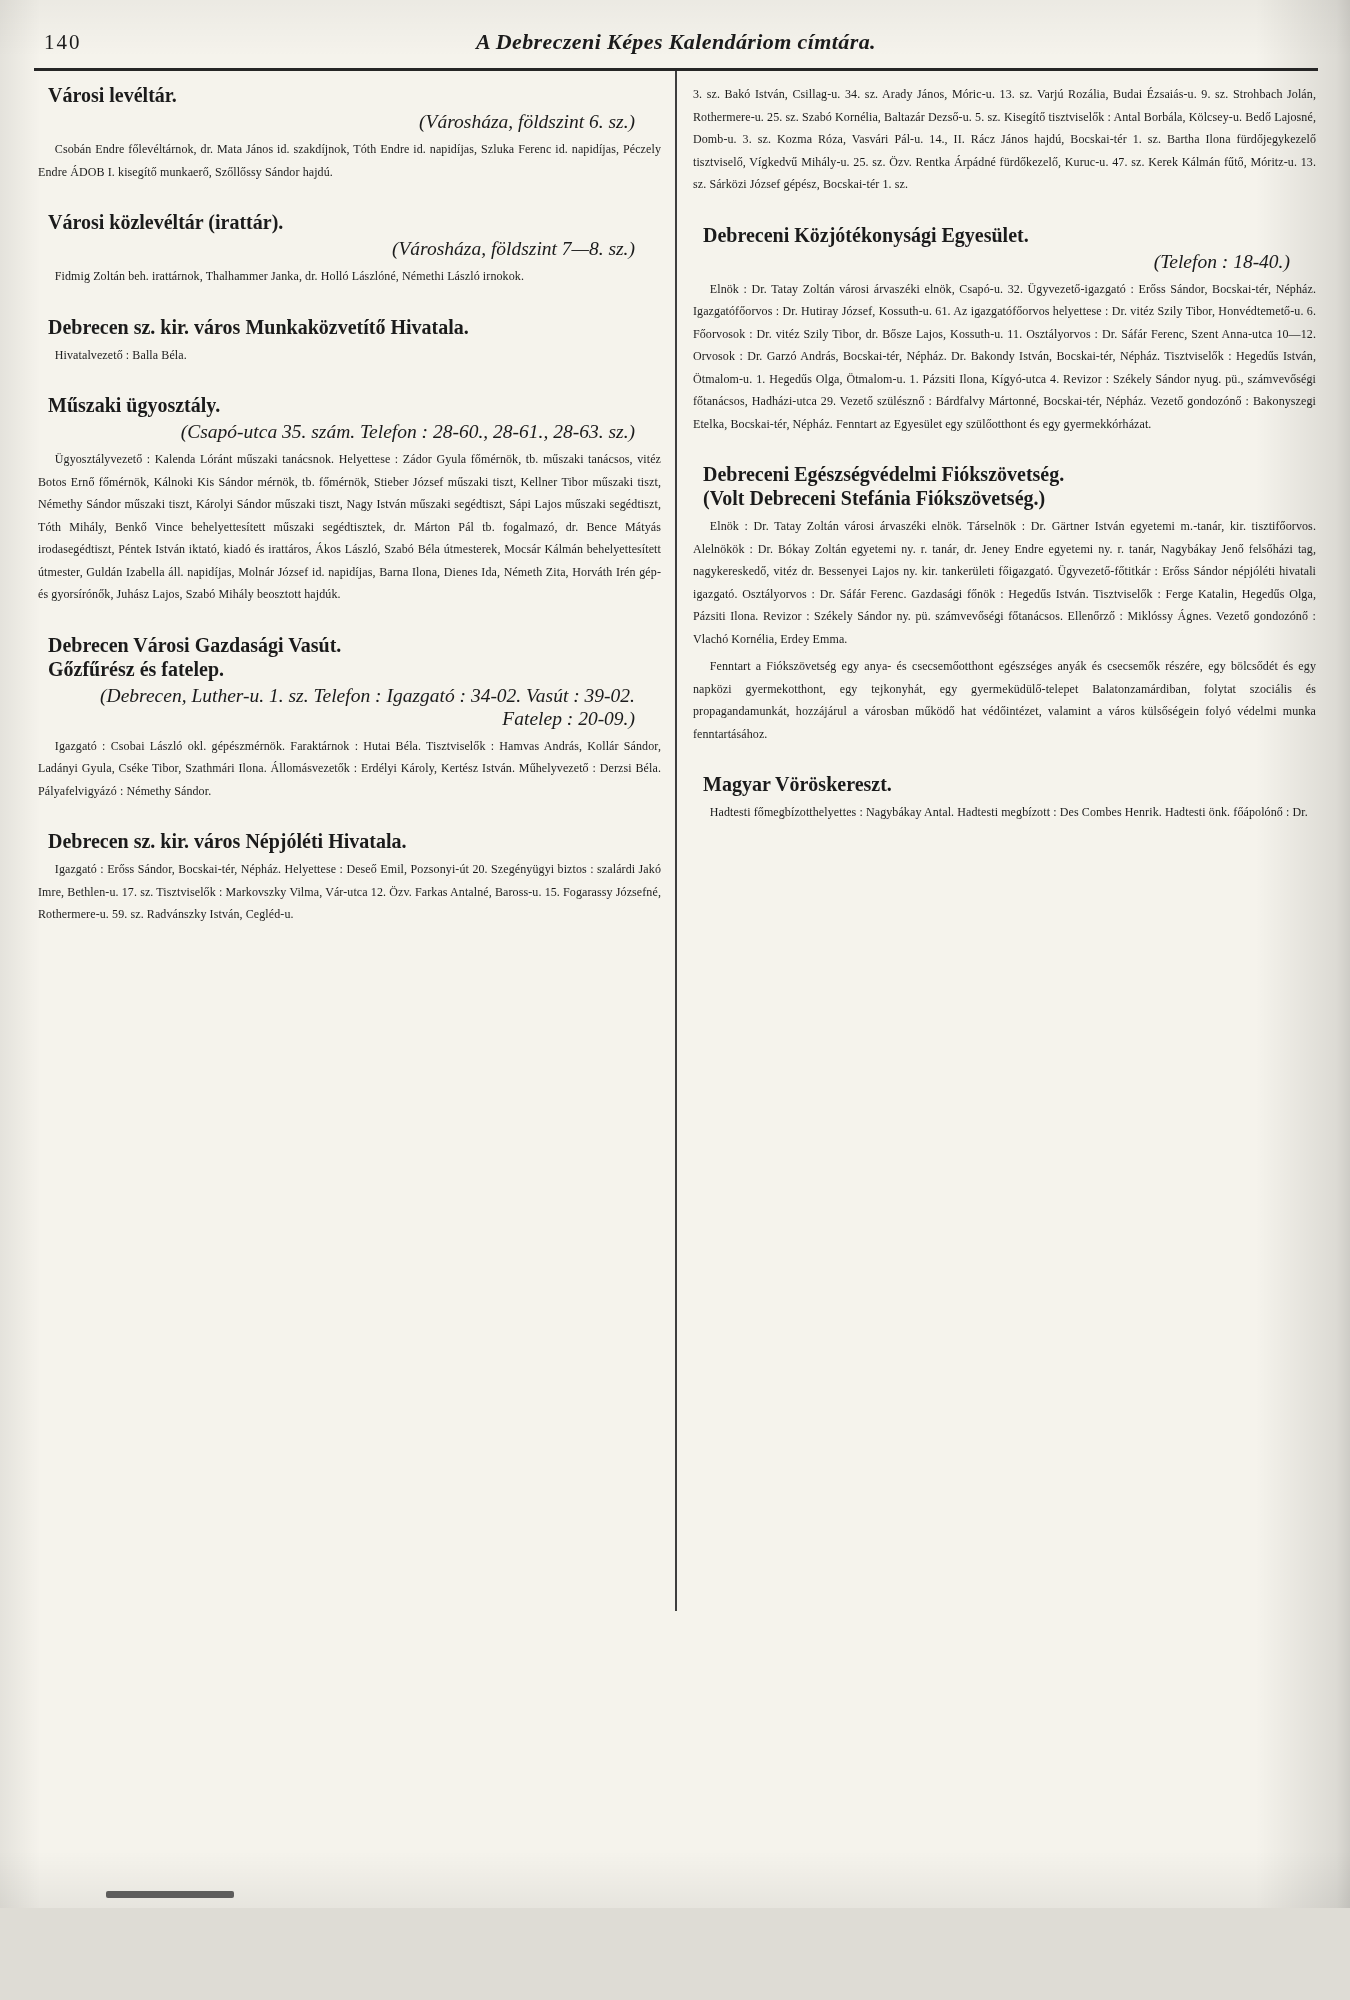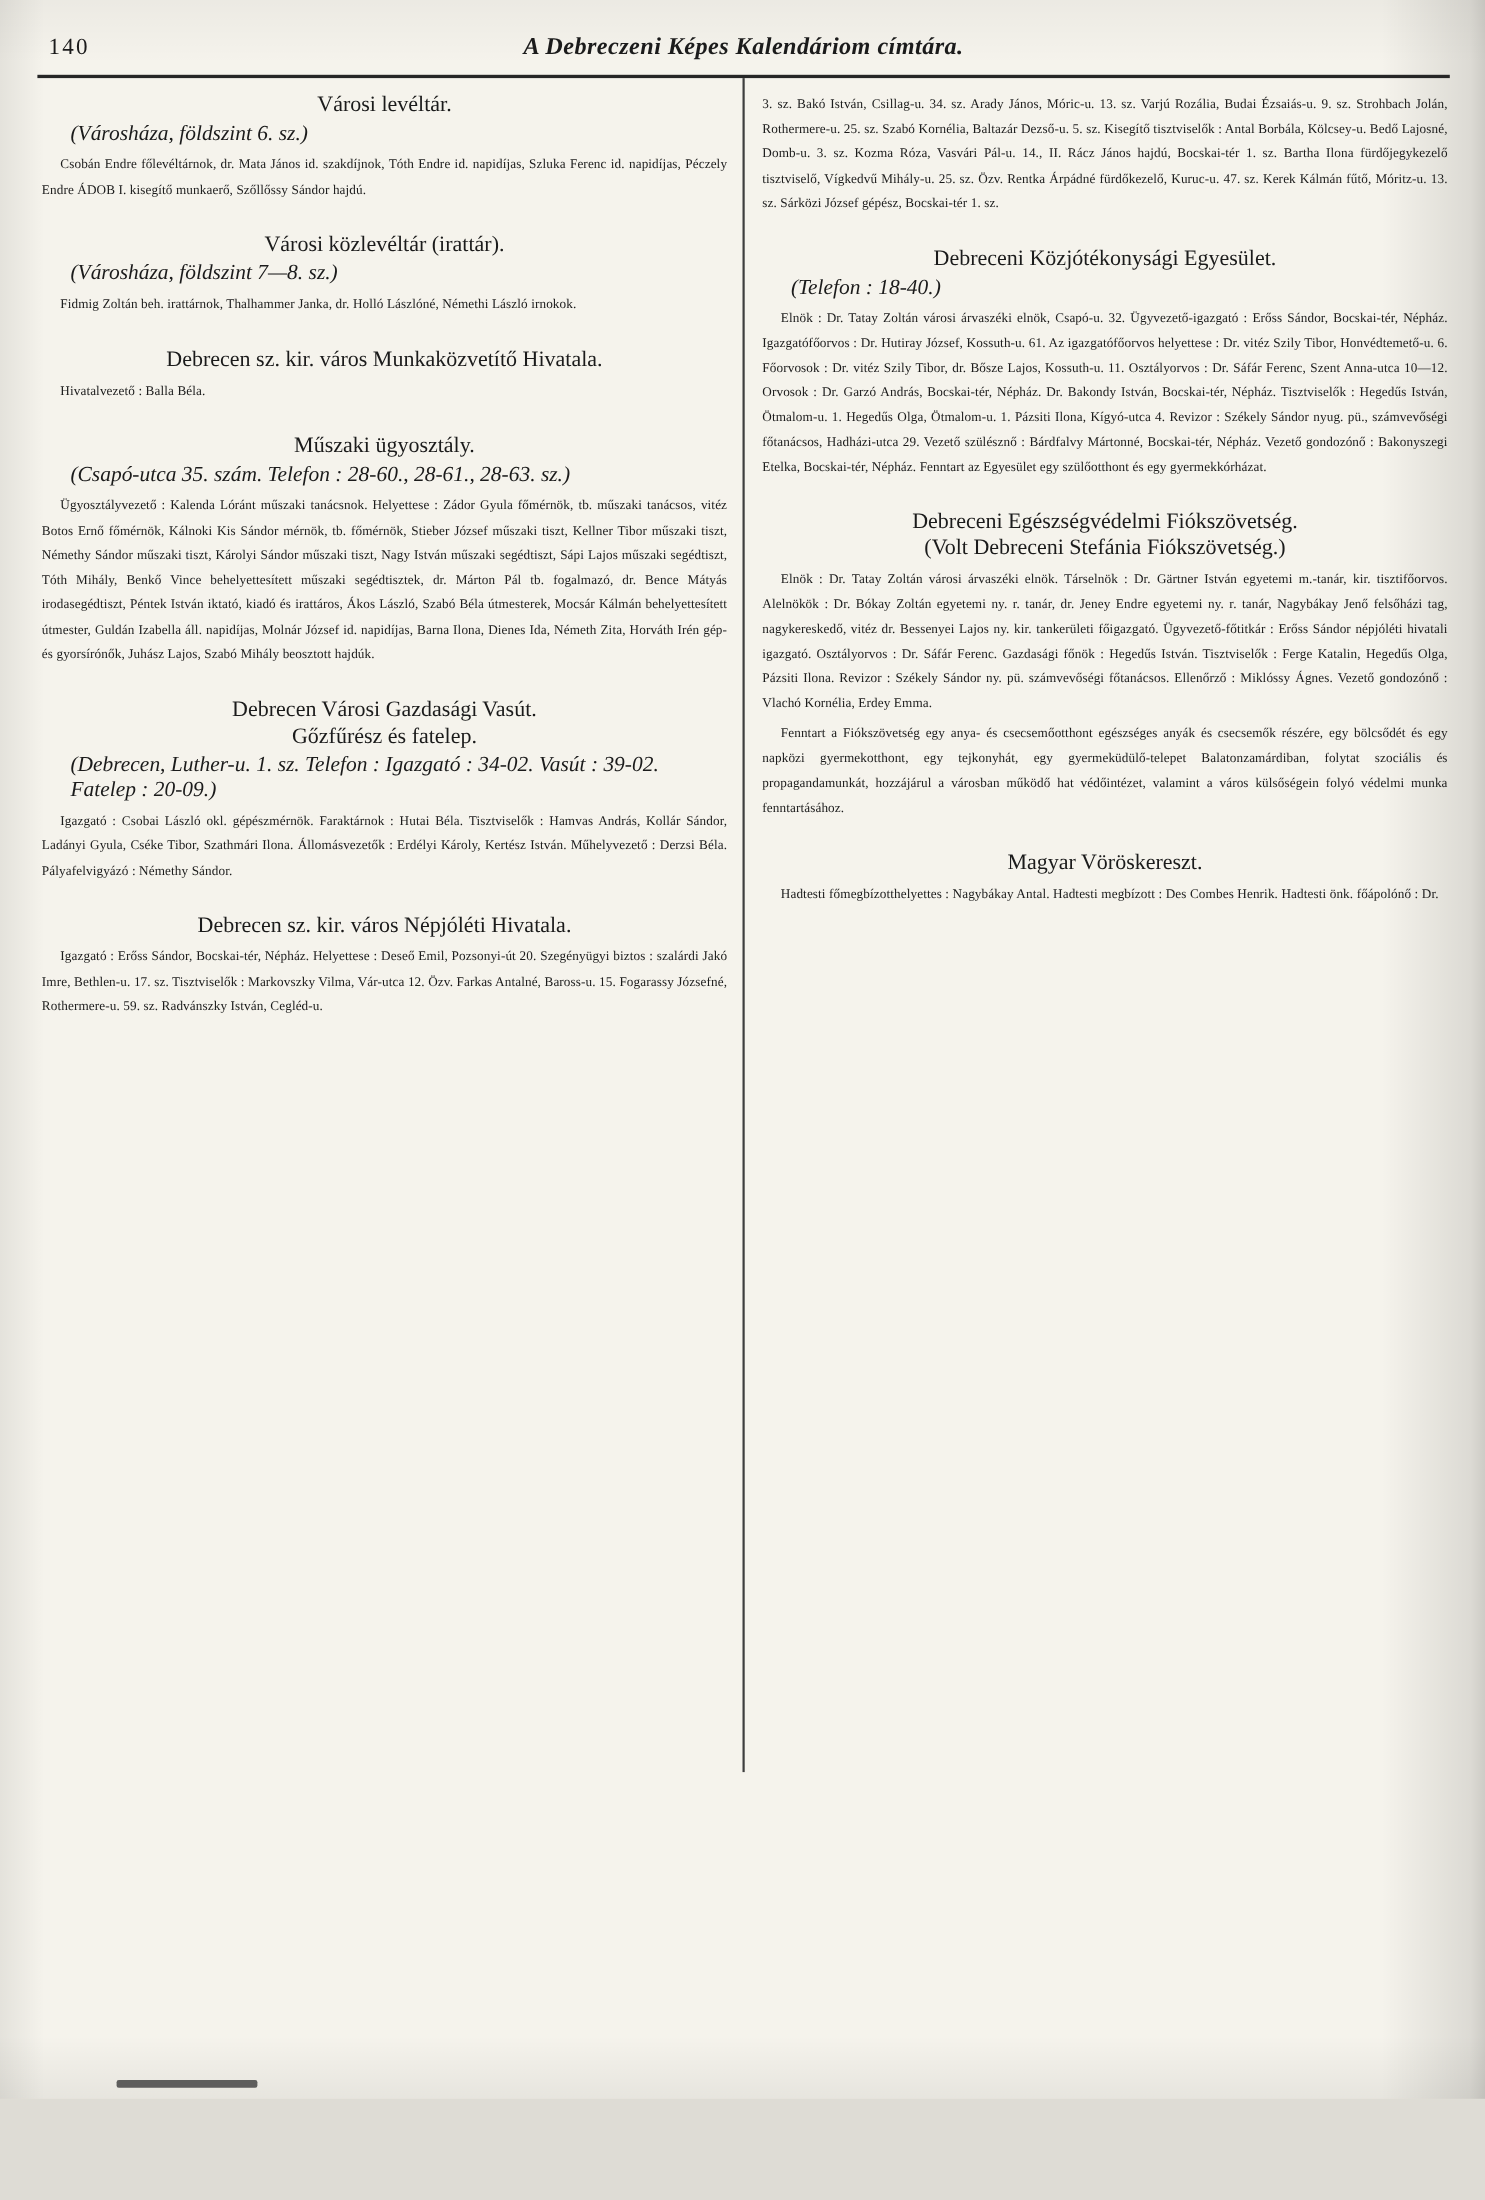--- a/index.html
+++ b/index.html
@@ -36,29 +36,29 @@
     margin: 8px 0 0;
   }
   .columns { display: flex; align-items: stretch; min-height: 1540px; }
   .col { flex: 1 1 0; min-width: 0; }
   .col-left  { padding: 2px 14px 0 4px; }
   .col-right { padding: 2px 2px 0 16px; }
   .divider { width: 2px; background: #3e3e3e; }
   .entry { margin-top: 27px; }
   .col > .entry:first-child { margin-top: 10px; }
   .h {
-    font-size: 20px; font-weight: normal;
-    text-align: center;
+    font-size: 20px; font-weight: bold;
+    text-align: left;
     margin: 0 10px 3px;
     line-height: 24px;
     white-space: pre-line;
   }
   .sub {
     font-size: 19.5px; font-style: italic;
-    text-align: left;
+    text-align: right;
     margin: 1px 26px 3px;
     line-height: 23px;
   }
   .body {
     font-size: 12px;
     line-height: 22.5px;
     text-align: justify;
     text-indent: 1.4em;
     margin: 5px 0 0;
     letter-spacing: 0.1px;

